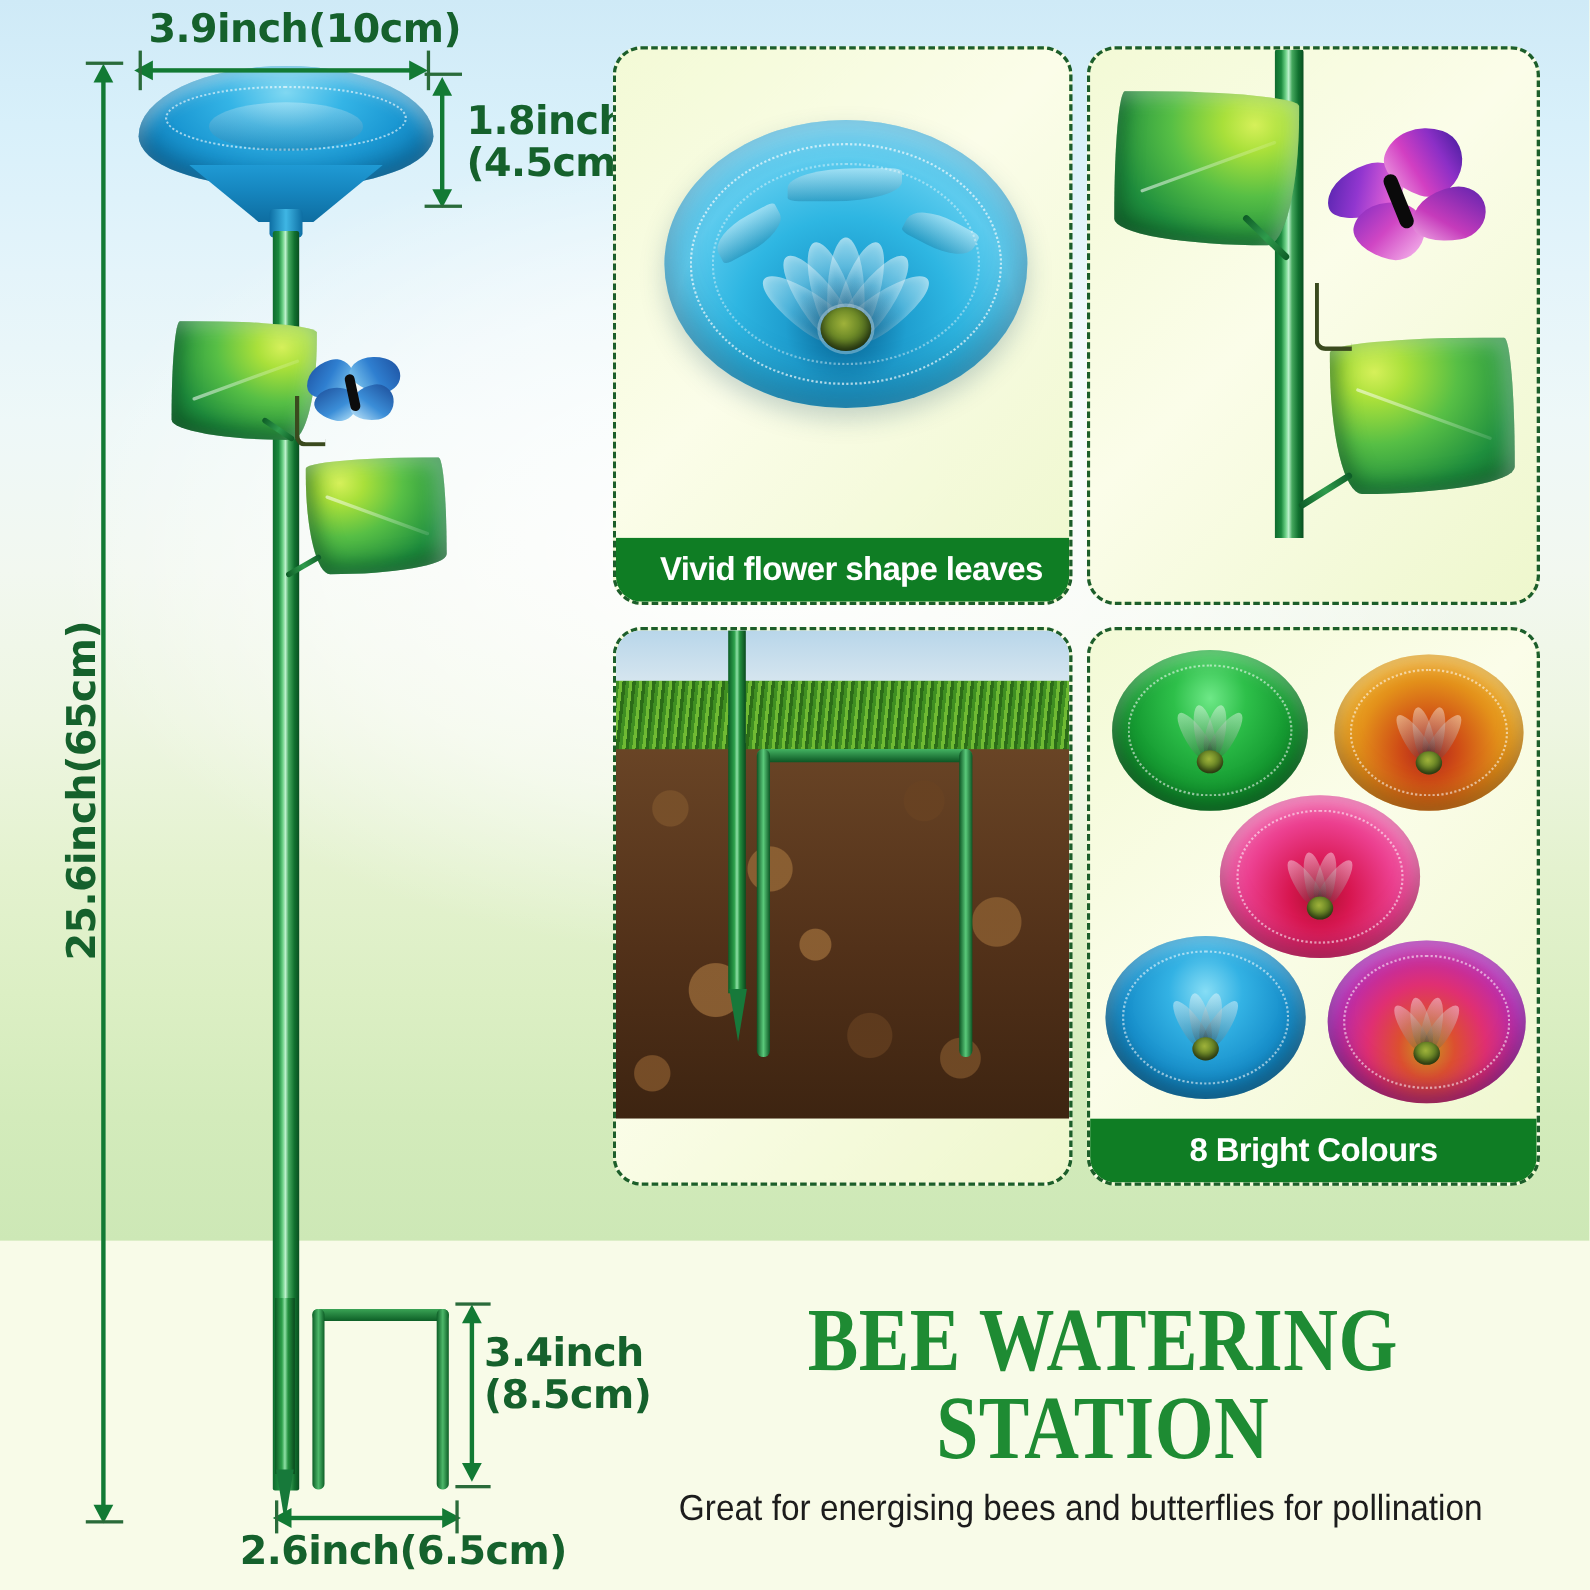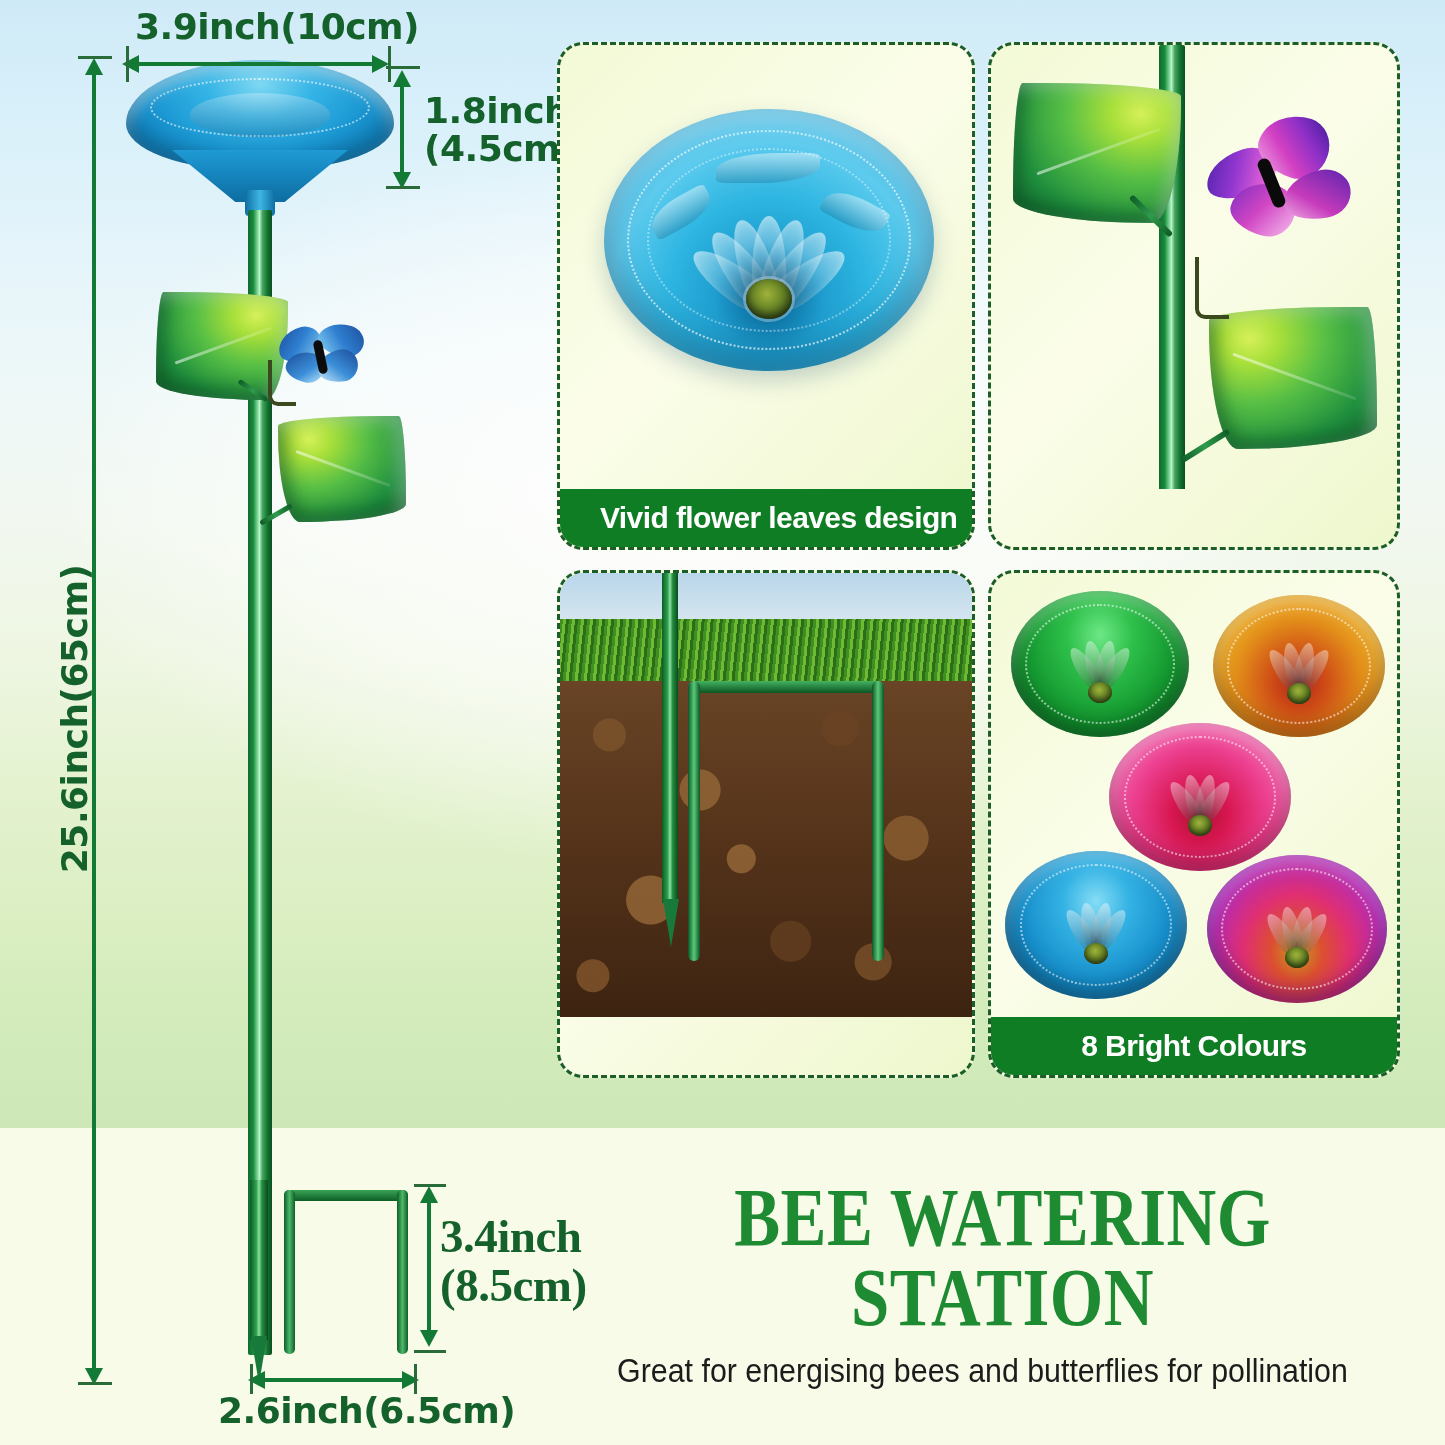--- a/index.html
+++ b/index.html
@@ -323,21 +323,21 @@
 <div class="tick" style="left:386px; top:186px; width:34px; height:3px;"></div>
 
 <div class="dim-text" style="left:-90px; top:700px; width:330px; font-size:36px; text-align:center;
             transform: rotate(-90deg); transform-origin:50% 50%;">25.6inch(65cm)</div>
 <div class="dimline" style="left:92px; top:70px; width:4px; height:1310px;"></div>
 <div class="arw arw-up" style="left:85px; top:58px;"></div>
 <div class="arw arw-down" style="left:85px; top:1368px;"></div>
 <div class="tick" style="left:78px; top:56px;   width:34px; height:3px;"></div>
 <div class="tick" style="left:78px; top:1382px; width:34px; height:3px;"></div>
 
-<div class="dim-text" style="left:440px; top:1212px; font-size:47px;font-family:Liberation Serif, serif;">3.4inch
+<div class="dim-text" style="left:440px; top:1212px; font-size:36px;">3.4inch
 (8.5cm)</div>
 <div class="dimline" style="left:427px; top:1196px; width:4px; height:146px;"></div>
 <div class="arw arw-up" style="left:420px; top:1186px;"></div>
 <div class="arw arw-down" style="left:420px; top:1330px;"></div>
 <div class="tick" style="left:414px; top:1184px; width:32px; height:3px;"></div>
 <div class="tick" style="left:414px; top:1350px; width:32px; height:3px;"></div>
 
 <div class="dim-text" style="left:218px; top:1392px; font-size:36px;">2.6inch(6.5cm)</div>
 <div class="dimline" style="left:254px; top:1378px; width:160px; height:4px;"></div>
 <div class="arw arw-left" style="left:248px; top:1371px;"></div>
@@ -356,21 +356,21 @@
       <div class="petal" style="transform:rotate(0deg);"></div>
       <div class="petal" style="transform:rotate(18deg);"></div>
       <div class="petal" style="transform:rotate(36deg);"></div>
       <div class="petal" style="transform:rotate(54deg);"></div>
       <div class="leafsprig" style="left:44px;  top:88px;  transform:rotate(-28deg);"></div>
       <div class="leafsprig" style="left:218px; top:88px;  transform:rotate(28deg);"></div>
       <div class="leafsprig" style="left:112px; top:44px;  width:104px; transform:rotate(0deg);"></div>
       <div class="bowl-center"></div>
     </div>
   </div>
-  <div class="card-label lbl-left">Vivid flower leaves design</div>
+  <div class="card-label lbl-left">Vivid flower shape leaves</div>
 </div>
 
 <div class="card" style="left:988px; top:42px; width:412px; height:508px;">
   <div class="card-body">
 
     <div class="pole" style="left:168px; top:0px; width:26px; height:450px;"></div>
 
     <div class="leaf" style="left:22px; top:38px; width:168px; height:140px;">
       <div class="vein"></div>
     </div>

